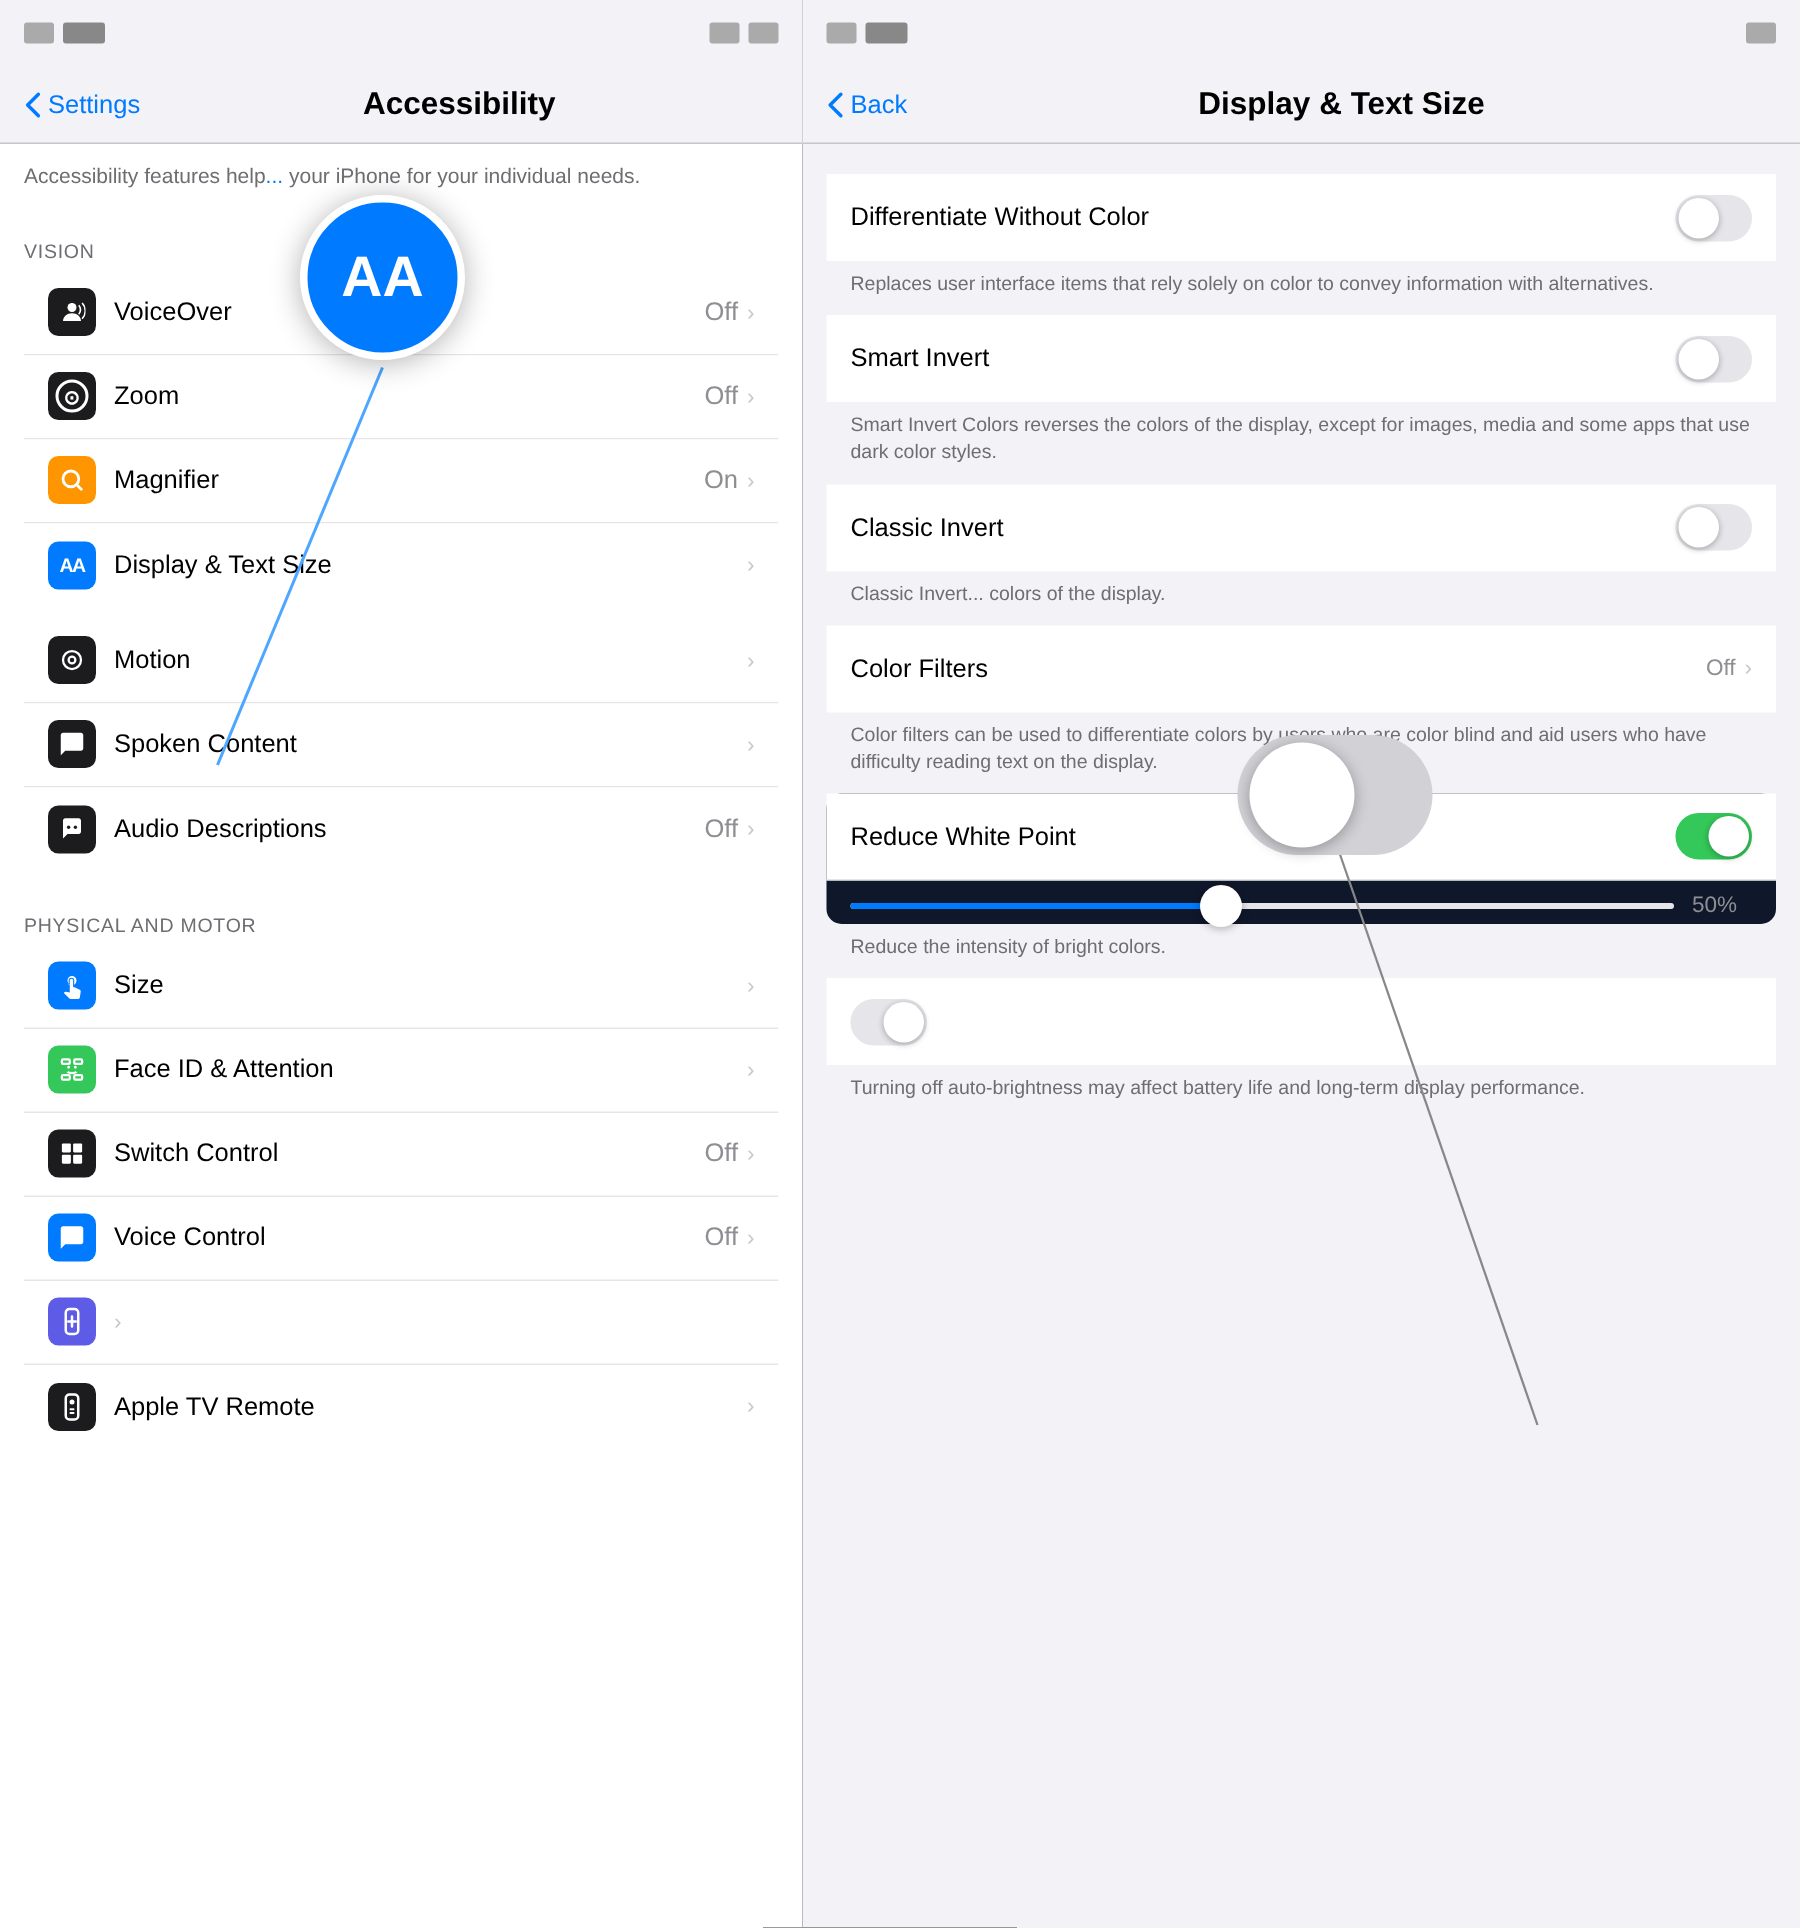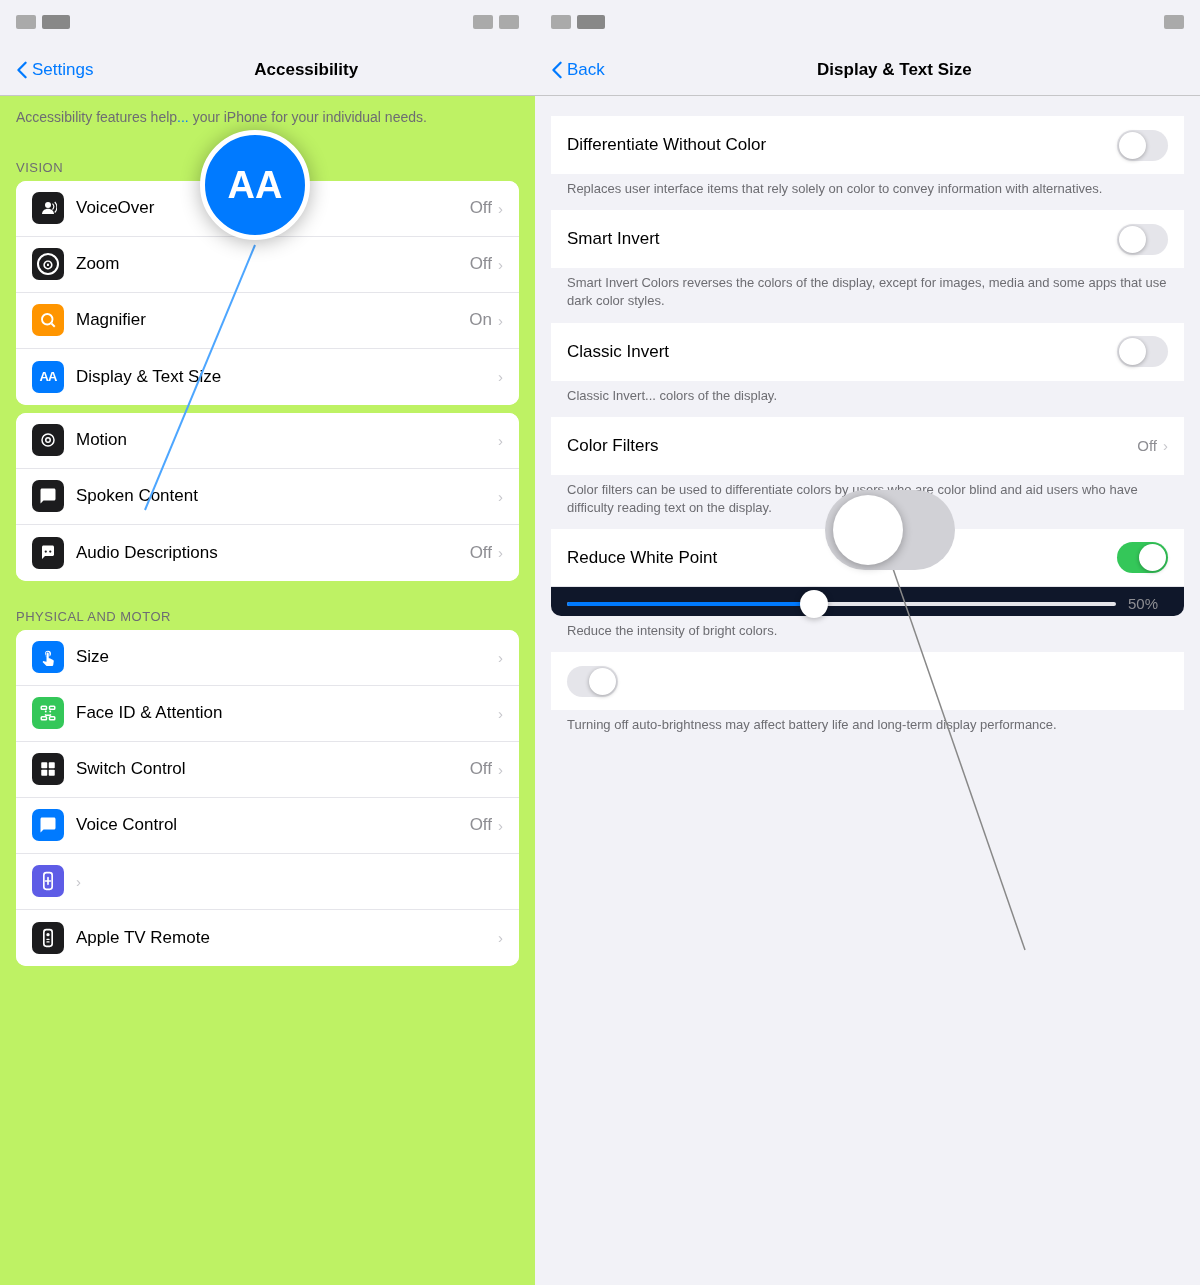--- a/index.html
+++ b/index.html
@@ -9,21 +9,21 @@
       display: flex;
       width: 1200px;
       height: 1285px;
       overflow: hidden;
     }
 
     
     .left-panel {
       width: 535px;
       height: 1285px;
-      background: #bef264;
+      background: #ffffff;
       display: flex;
       flex-direction: column;
       position: relative;
       overflow: hidden;
     }
 
     
     .right-panel {
       width: 665px;
       height: 1285px;
@@ -72,21 +72,21 @@
       font-size: 17px;
       display: flex;
       align-items: center;
       gap: 4px;
       cursor: pointer;
     }
     .nav-back svg { width: 12px; height: 18px; }
     .nav-title {
       flex: 1;
       text-align: center;
-      font-size: 17px;
+      font-size: 21px;
       font-weight: 600;
       color: #000;
     }
 
     
     .section-header {
       padding: 20px 16px 6px 16px;
       font-size: 13px;
       font-weight: 500;
       color: #6d6d72;

